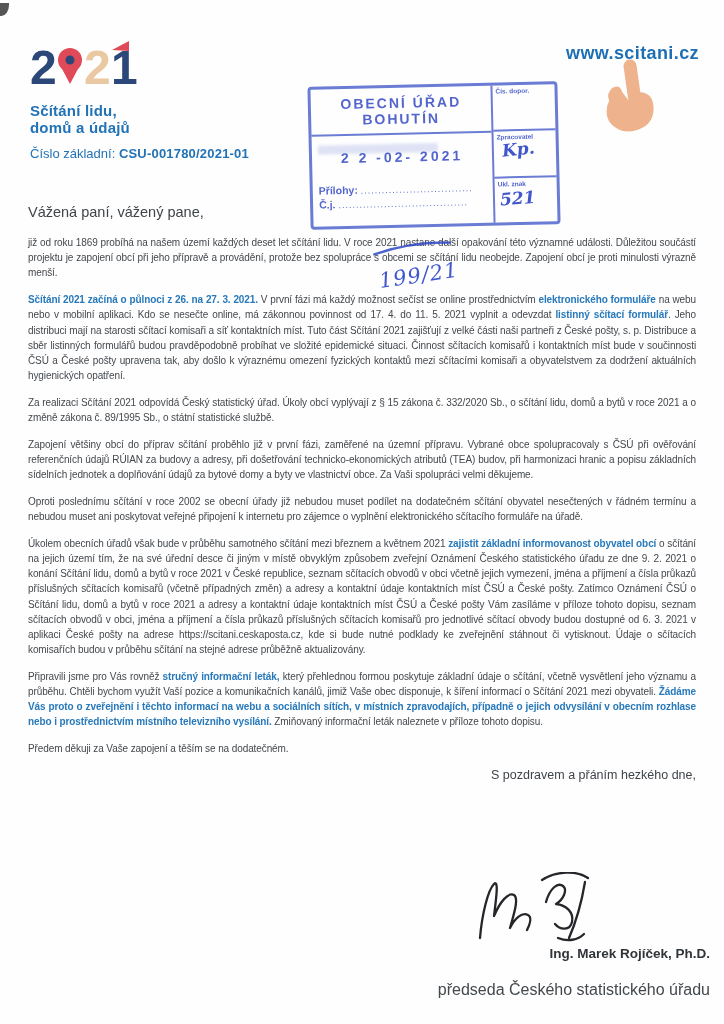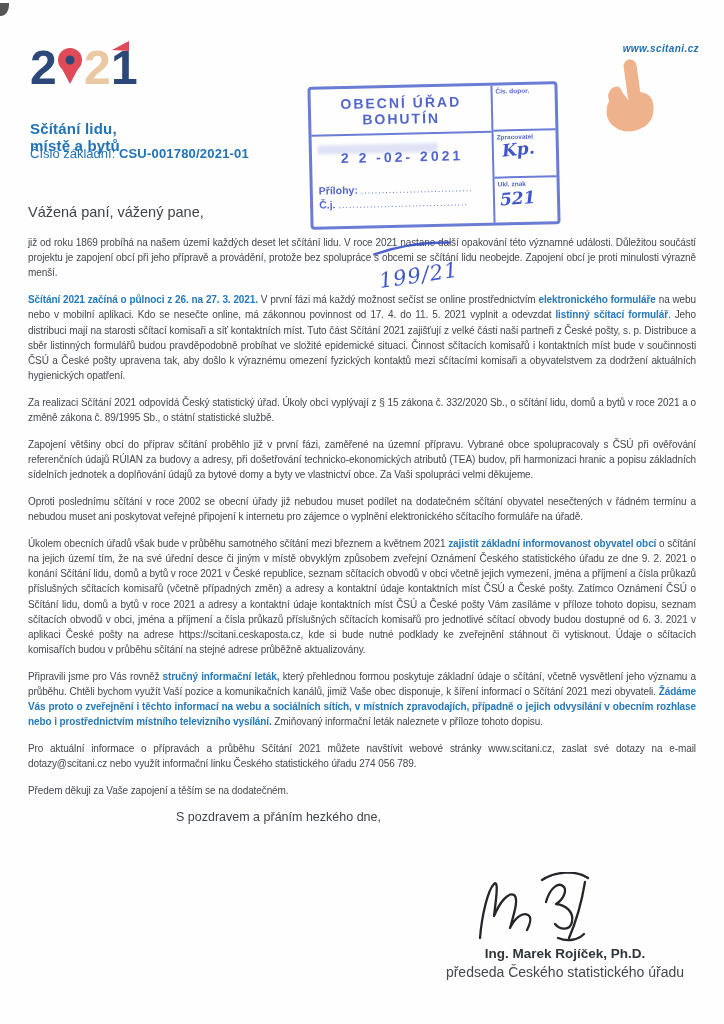--- a/index.html
+++ b/index.html
@@ -9,25 +9,25 @@
     font-family:"Liberation Sans", sans-serif; overflow:hidden; margin:0 auto;
     color:#41464b;
   }
   
   .corner-artifact {
     position:absolute; left:0; top:3px; width:9px; height:13px;
     background:#383838; border-radius:0 0 85% 0; opacity:.85;
   }
   
   .logo { position:absolute; left:30px; top:40px; width:130px; }
-  .logo-caption { margin-top:20px; font-weight:bold; font-size:15px; line-height:17px;
+  .logo-caption { margin-top:2px; font-weight:bold; font-size:15px; line-height:17px;
     color:#2273b6; letter-spacing:.2px; }
   
   .website { position:absolute; top:43px; right:25px; font-weight:bold;
-    font-size:10px; color:#1d6fb5; letter-spacing:.4px;font-style:italic; }
+    font-size:18px; color:#1d6fb5; letter-spacing:.4px; }
   .hand { position:absolute; left:597px; top:58px; }
   
   .refline { position:absolute; left:30px; top:146px; font-size:13px; color:#2273b6; }
   .refline b { font-weight:bold; letter-spacing:.2px; }
   
   .stamp {
     position:absolute; left:309px; top:84px; width:250px; height:143px;
     transform:rotate(-1.3deg);
     color:rgba(58,80,198,.88); border:3px solid rgba(58,80,198,.75);
     border-radius:4px; display:flex; z-index:5;
@@ -52,26 +52,26 @@
     letter-spacing:1px; z-index:2; }
   .hw-proc { position:absolute; left:8px; top:8px; font-size:17px; transform:rotate(-5deg); }
   .hw-ukl { position:absolute; left:5px; top:10px; font-size:17px; transform:rotate(-3deg); }
   .stamp-stroke { position:absolute; left:58px; top:152px; z-index:2; }
   
   .body-text { position:absolute; left:28px; top:204px; width:668px; }
   .salutation { font-size:14.5px; color:#3f4449; margin-bottom:15px; }
   .para { font-size:10px; line-height:15.2px; text-align:justify; margin-bottom:11.5px;
     color:#43484d; letter-spacing:-0.1px; }
   .para .hl { color:#2779bb; font-weight:bold; }
-  .closing { margin-top:9px; margin-left:148px; font-size:12.5px; color:#3f4449; }
+  .closing { margin-top:9px; margin-left:148px; font-size:12.5px; color:#3f4449;text-align:right; }
   
   .sig-img { position:absolute; left:472px; top:872px; z-index:3; }
-  .sig-block { position:absolute; left:420px; top:946px; width:290px; text-align:center; }
+  .sig-block { position:absolute; left:420px; top:946px; width:290px; text-align:right; }
   .sig-name { font-weight:bold; font-size:13.5px; color:#303539; }
-  .sig-title { font-size:14px; color:#43484d; margin-top:3px; }
+  .sig-title { font-size:16px; color:#43484d; margin-top:20px; }
 </style>
 </head>
 <body>
 
 <div class="page">
 
   <div class="corner-artifact"></div>
 
   <div class="logo">
     <svg width="108" height="56" viewBox="0 0 108 56">
@@ -79,21 +79,21 @@
 
       <circle cx="40" cy="20" r="12" fill="#e04a58"></circle>
       <polygon points="30.5,26 49.5,26 40,44" fill="#e04a58"></polygon>
       <circle cx="40" cy="20" r="4.5" fill="#2b4878"></circle>
       <text x="54" y="44" font-family="Liberation Sans, sans-serif" font-size="48" font-weight="bold" fill="#eac8a2">2</text>
       <text x="81" y="44" font-family="Liberation Sans, sans-serif" font-size="48" font-weight="bold" fill="#2b4878">1</text>
       <polygon points="82,10 99,1 99,11" fill="#e04a58"></polygon>
     </svg>
     <div class="logo-caption">
       <div>Sčítání lidu,</div>
-      <div>místě a bytů</div>
+      <div>domů a údajů</div>
     </div>
   </div>
 
   <div class="website">www.scitani.cz</div>
 
   <div class="hand">
     <svg width="64" height="80" viewBox="0 0 64 80">
       <g transform="rotate(-8 32 40)" fill="#eeb28d">
         <rect x="31" y="2" width="13" height="44" rx="6.5"></rect>
         <path d="M12,40 Q10,31 17,29 Q23,27 26,33 L31,42
@@ -147,21 +147,20 @@
   <div class="body-text">
     <div class="salutation">Vážená paní, vážený pane,</div>
     <div id="paragraphs">
         <p class="para"><span>již od roku 1869 probíhá na našem území každých deset let sčítání lidu. V roce 2021 nastane další opakování této významné události. Důležitou součástí projektu je zapojení obcí při jeho přípravě a provádění, protože bez spolupráce s obcemi se sčítání lidu neobejde. Zapojení obcí je proti minulosti výrazně menší.</span></p>
         <p class="para"><span class="hl">Sčítání 2021 začíná o půlnoci z 26. na 27. 3. 2021.</span><span> V první fázi má každý možnost sečíst se online prostřednictvím </span><span class="hl">elektronického formuláře</span><span> na webu nebo v mobilní aplikaci. Kdo se nesečte online, má zákonnou povinnost od 17. 4. do 11. 5. 2021 vyplnit a odevzdat </span><span class="hl">listinný sčítací formulář</span><span>. Jeho distribuci mají na starosti sčítací komisaři a síť kontaktních míst. Tuto část Sčítání 2021 zajišťují z velké části naši partneři z České pošty, s. p. Distribuce a sběr listinných formulářů budou pravděpodobně probíhat ve složité epidemické situaci. Činnost sčítacích komisařů i kontaktních míst bude v součinnosti ČSÚ a České pošty upravena tak, aby došlo k výraznému omezení fyzických kontaktů mezi sčítacími komisaři a obyvatelstvem za dodržení aktuálních hygienických opatření.</span></p>
         <p class="para"><span>Za realizaci Sčítání 2021 odpovídá Český statistický úřad. Úkoly obcí vyplývají z § 15 zákona č. 332/2020 Sb., o sčítání lidu, domů a bytů v roce 2021 a o změně zákona č. 89/1995 Sb., o státní statistické službě.</span></p>
         <p class="para"><span>Zapojení většiny obcí do příprav sčítání proběhlo již v první fázi, zaměřené na územní přípravu. Vybrané obce spolupracovaly s ČSÚ při ověřování referenčních údajů RÚIAN za budovy a adresy, při došetřování technicko-ekonomických atributů (TEA) budov, při harmonizaci hranic a popisu základních sídelních jednotek a doplňování údajů za bytové domy a byty ve vlastnictví obce. Za Vaši spolupráci velmi děkujeme.</span></p>
         <p class="para"><span>Oproti poslednímu sčítání v roce 2002 se obecní úřady již nebudou muset podílet na dodatečném sčítání obyvatel nesečtených v řádném termínu a nebudou muset ani poskytovat veřejné připojení k internetu pro zájemce o vyplnění elektronického sčítacího formuláře na úřadě.</span></p>
         <p class="para"><span>Úkolem obecních úřadů však bude v průběhu samotného sčítání mezi březnem a květnem 2021 </span><span class="hl">zajistit základní informovanost obyvatel obcí</span><span> o sčítání na jejich území tím, že na své úřední desce či jiným v místě obvyklým způsobem zveřejní Oznámení Českého statistického úřadu ze dne 9. 2. 2021 o konání Sčítání lidu, domů a bytů v roce 2021 v České republice, seznam sčítacích obvodů v obci včetně jejich vymezení, jména a příjmení a čísla průkazů příslušných sčítacích komisařů (včetně případných změn) a adresy a kontaktní údaje kontaktních míst ČSÚ a České pošty. Zatímco Oznámení ČSÚ o Sčítání lidu, domů a bytů v roce 2021 a adresy a kontaktní údaje kontaktních míst ČSÚ a České pošty Vám zasíláme v příloze tohoto dopisu, seznam sčítacích obvodů v obci, jména a příjmení a čísla průkazů příslušných sčítacích komisařů pro jednotlivé sčítací obvody budou dostupné od 6. 3. 2021 v aplikaci České pošty na adrese https://scitani.ceskaposta.cz, kde si bude nutné podklady ke zveřejnění stáhnout či vytisknout. Údaje o sčítacích komisařích budou v průběhu sčítání na stejné adrese průběžně aktualizovány.</span></p>
         <p class="para"><span>Připravili jsme pro Vás rovněž </span><span class="hl">stručný informační leták,</span><span> který přehlednou formou poskytuje základní údaje o sčítání, včetně vysvětlení jeho významu a průběhu. Chtěli bychom využít Vaší pozice a komunikačních kanálů, jimiž Vaše obec disponuje, k šíření informací o Sčítání 2021 mezi obyvateli. </span><span class="hl">Žádáme Vás proto o zveřejnění i těchto informací na webu a sociálních sítích, v místních zpravodajích, případně o jejich odvysílání v obecním rozhlase nebo i prostřednictvím místního televizního vysílání.</span><span> Zmiňovaný informační leták naleznete v příloze tohoto dopisu.</span></p>
-        <p class="para"><span>Pro aktuální informace o přípravách a průběhu Sčítání 2021 můžete navštívit webové stránky www.scitani.cz, zaslat své dotazy na e-mail dotazy@scitani.cz nebo využít informační linku Českého statistického úřadu 274 056 789.</span></p>
         <p class="para"><span>Předem děkuji za Vaše zapojení a těším se na dodatečném.</span></p>
       </div>
     <div class="closing">S pozdravem a přáním hezkého dne,</div>
   </div>
 
   <div class="sig-img">
     <svg width="140" height="78" viewBox="0 0 140 78">
       <g stroke="#26262a" stroke-width="2.3" fill="none" stroke-linecap="round" stroke-linejoin="round">
         <path d="M8,66 C10,42 16,18 22,12 C27,7 24,28 22,44 C28,30 36,20 42,23 C47,26 42,42 38,56 C43,46 50,40 56,43 C60,45 58,52 55,58"></path>
         <path d="M74,30 C78,16 86,10 91,14 C96,18 91,28 84,32 C94,33 102,40 100,50 C98,59 88,58 83,52"></path>

